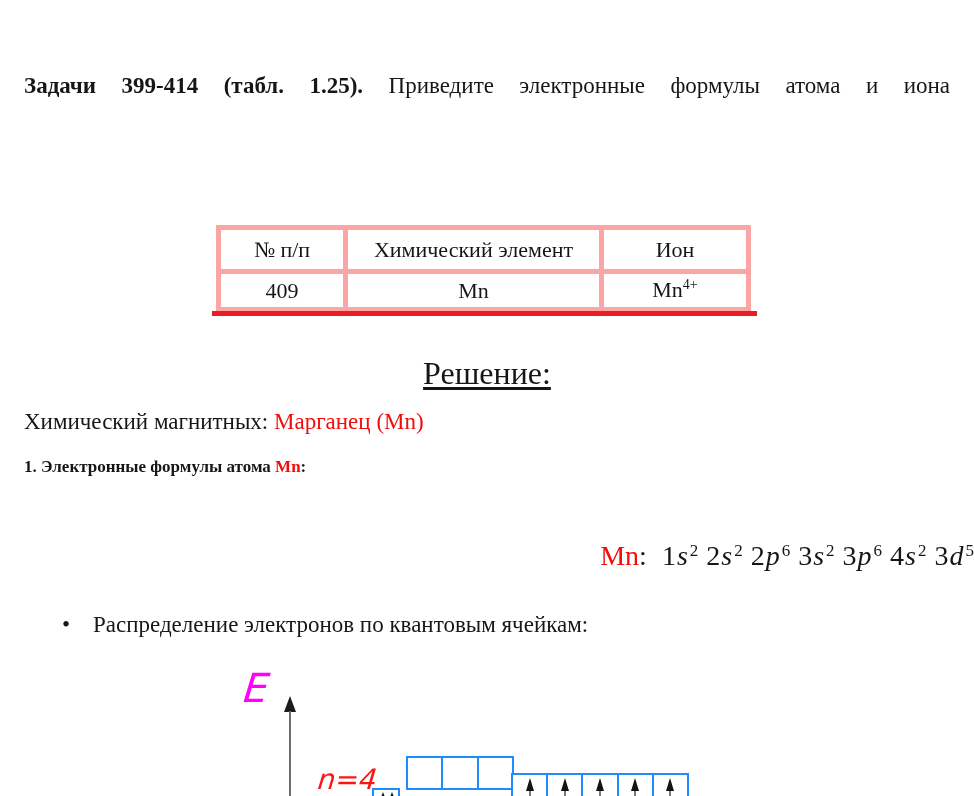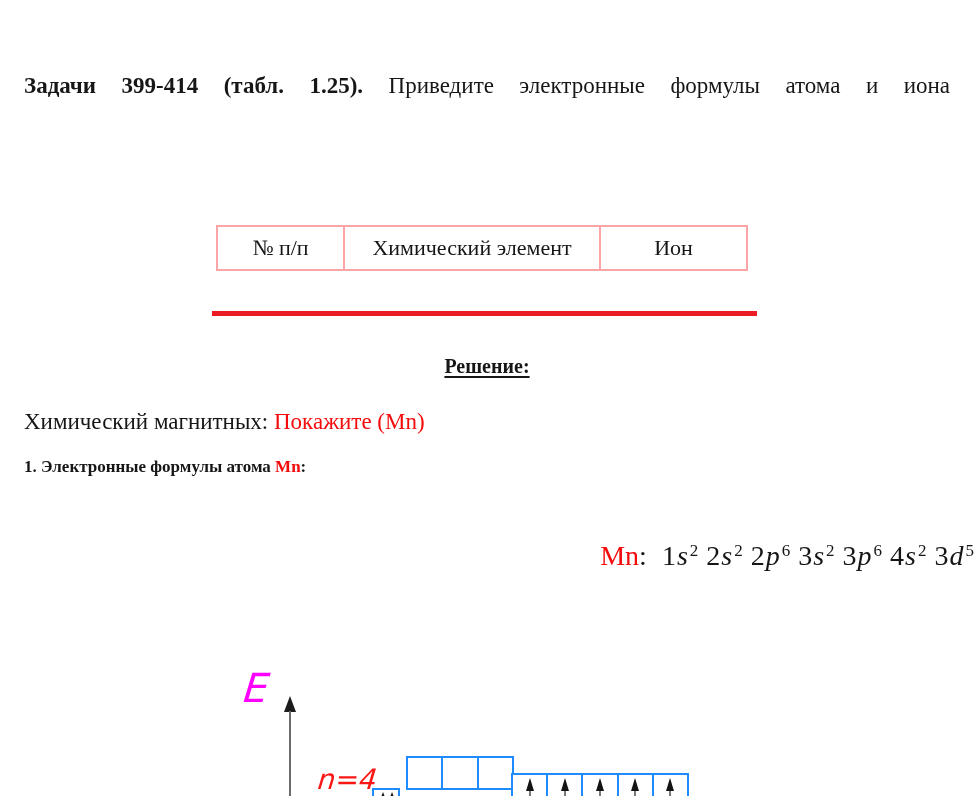--- a/index.html
+++ b/index.html
@@ -11,30 +11,30 @@
              font-weight:bold;font-size:24px;text-decoration:underline;text-underline-offset:3px;}
 
   
   .problem{position:absolute;top:62px;left:24px;width:926px;font-size:23px;line-height:47px;}
   .jline{text-align:justify;text-align-last:justify;}
   .b{font-weight:bold;font-family:Liberation Serif, serif;}
 
   
   .tbl{position:absolute;top:225px;left:216px;border-collapse:collapse;table-layout:fixed;
        font-size:22px;text-align:center;}
-  .tbl td,.tbl th{border:2px solid #fca5a5;font-weight:normal;padding:0;}
+  .tbl td,.tbl th{border:5px solid #fca5a5;font-weight:normal;padding:0;}
   .col-num{width:127px;} .col-el{width:256px;} .col-ion{width:147px;}
   .hrow{height:44px;} .drow{height:38px;}
   .bold{font-weight:bold;}
   .tbl sup{font-size:14px;}
   .red-bar{position:absolute;left:212px;top:311px;width:545px;height:5px;background:#ec1c24;}
 
   
   .sol-heading{position:absolute;top:355px;left:0;right:0;text-align:center;
-               font-weight:bold;font-size:20px;text-decoration:underline;text-underline-offset:3px;}
+               font-weight:normal;font-size:32px;text-decoration:underline;text-underline-offset:3px;}
   .element-line{position:absolute;top:409px;left:24px;font-size:23px;}
   .red-text{color:#f40b0b;}
   .section1{position:absolute;top:457px;left:24px;font-size:17px;font-weight:bold;}
   .bullet-item{position:absolute;left:62px;font-size:23px;}
   .bullet-item .marker{display:inline-block;width:11px;}
   .bullet-item .btext{margin-left:20px;}
   .bi1{top:500px;} .bi2{top:612px;}
 
   
   .formula{position:absolute;top:540px;left:0;right:0;text-align:right;font-size:28px;}
@@ -83,35 +83,41 @@
         <col class="col-num">
         <col class="col-el">
         <col class="col-ion">
       </colgroup>
     <tbody>
         <tr class="hrow">
       <th>№ п/п</th>
       <th>Химический элемент</th>
       <th>Ион</th>
     </tr>
+    <tr class="drow">
+      <td class="bold">409</td>
+      <td>Mn</td>
+      <td><span>Mn</span><sup>4+</sup></td>
+    </tr>
   </tbody>
     </table>
   <div class="red-bar"></div>
 
   <div class="sol-heading">Решение:</div>
 
-  <div class="element-line"><span>Химический магнитных:</span><span class="red-text"> Покажите (Mn)</span></div>
+  <div class="element-line"><span>Химический магнитных:</span><span class="red-text"> Марганец (Mn)</span></div>
 
   <div class="section1"><span>1. Электронные формулы атома </span><span class="red-text">Mn</span><span>:</span></div>
 
 
   <div class="formula">
     <span class="f-el">Mn</span><span>: </span><span class="orb"><span>1</span><span class="lett">s</span><sup>2</sup></span><span class="orb"><span>2</span><span class="lett">s</span><sup>2</sup></span><span class="orb"><span>2</span><span class="lett">p</span><sup>6</sup></span><span class="orb"><span>3</span><span class="lett">s</span><sup>2</sup></span><span class="orb"><span>3</span><span class="lett">p</span><sup>6</sup></span><span class="orb"><span>4</span><span class="lett">s</span><sup>2</sup></span><span class="orb"><span>3</span><span class="lett">d</span><sup>5</sup></span>
   </div>
 
+  <div class="bullet-item bi2"><span class="marker">•</span><span class="btext">Распределение электронов по квантовым ячейкам:</span></div>
 
   <div class="axis-label">E</div>
   <div class="axis-head"></div>
   <div class="axis-stem"></div>
   <div class="level-label">n=4</div>
 
   <div class="cellgrid s-box">
     <div class="mini-tip mt1"></div>
     <div class="mini-tip mt2"></div>
   </div>

